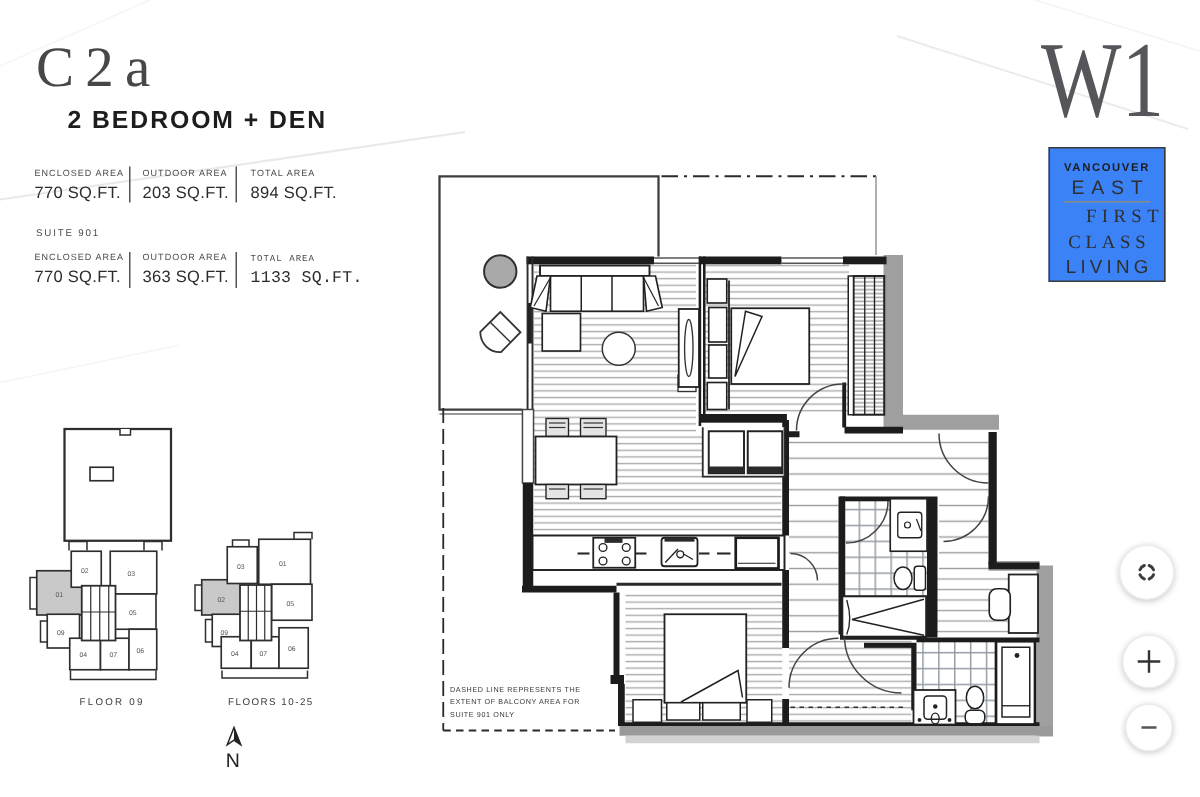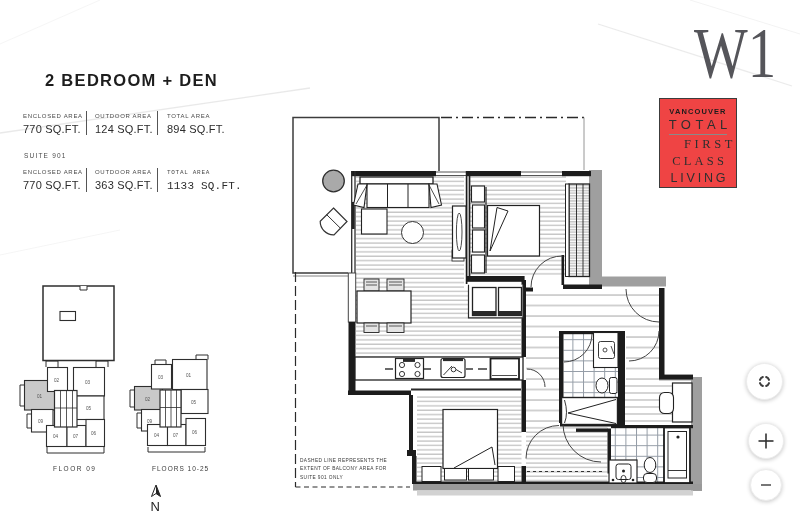--- a/index.html
+++ b/index.html
@@ -12,31 +12,32 @@
 <div id="page">
 
 <svg class="abs" style="left:0;top:0;" width="800" height="531" viewBox="0 0 800 531">
   <line x1="0" y1="133" x2="310" y2="88" stroke="#999" stroke-opacity="0.22" stroke-width="1.4"></line>
   <line x1="0" y1="44" x2="100" y2="0" stroke="#999" stroke-opacity="0.10" stroke-width="1"></line>
   <line x1="598" y1="24" x2="792" y2="86" stroke="#999" stroke-opacity="0.20" stroke-width="1.3"></line>
   <line x1="690" y1="0" x2="800" y2="34" stroke="#999" stroke-opacity="0.12" stroke-width="1"></line>
   <line x1="0" y1="255" x2="120" y2="230" stroke="#999" stroke-opacity="0.10" stroke-width="1"></line>
 </svg>
 
+<div class="abs" style="left:24px;top:23px;font-family:'Liberation Serif',serif;font-size:38px;letter-spacing:7.5px;color:#474747;">C2a</div>
 
 <div class="abs" style="left:25px;top:71px;font-size:16.5px;font-weight:bold;letter-spacing:1.3px;color:#1d1d1d;margin-left:20px;">2 BEDROOM + DEN</div>
 
 <div class="abs" style="left:23px;top:113px;">
   <div style="font-size:6px;letter-spacing:0.7px;color:#4a4a4a;">ENCLOSED AREA</div>
   <div style="font-size:11px;color:#2c2c2c;margin-top:3.5px;letter-spacing:0.2px;">770 SQ.FT.</div>
 </div>
 <div class="abs" style="left:86px;top:111px;width:1px;height:24px;background:#555;"></div>
 <div class="abs" style="left:95px;top:113px;">
   <div style="font-size:6px;letter-spacing:0.7px;color:#4a4a4a;">OUTDOOR AREA</div>
-  <div style="font-size:11px;color:#2c2c2c;margin-top:3.5px;letter-spacing:0.2px;">124 SQ.FT.</div>
+  <div style="font-size:11px;color:#2c2c2c;margin-top:3.5px;letter-spacing:0.2px;">203 SQ.FT.</div>
 </div>
 <div class="abs" style="left:157px;top:111px;width:1px;height:24px;background:#555;"></div>
 <div class="abs" style="left:167px;top:113px;">
   <div style="font-size:6px;letter-spacing:0.7px;color:#4a4a4a;">TOTAL AREA</div>
   <div style="font-size:11px;color:#2c2c2c;margin-top:3.5px;letter-spacing:0.2px;">894 SQ.FT.</div>
 </div>
 
 <div class="abs" style="left:24px;top:152px;font-size:6.5px;letter-spacing:1.2px;color:#4a4a4a;">SUITE 901</div>
 
 <div class="abs" style="left:23px;top:169px;">
@@ -49,23 +50,23 @@
   <div style="font-size:11px;color:#2c2c2c;margin-top:3.5px;letter-spacing:0.2px;">363 SQ.FT.</div>
 </div>
 <div class="abs" style="left:157px;top:168px;width:1px;height:24px;background:#555;"></div>
 <div class="abs" style="left:167px;top:169px;font-family:Liberation Mono, monospace;">
   <div style="font-size:6px;letter-spacing:0.7px;color:#4a4a4a;">TOTAL AREA</div>
   <div style="font-size:11px;color:#2c2c2c;margin-top:3.5px;letter-spacing:0.2px;">1133 SQ.FT.</div>
 </div>
 
 <div class="abs" style="left:694px;top:12px;font-family:'Liberation Serif',serif;font-size:72px;color:#55555a;transform:scaleX(0.79);transform-origin:left top;letter-spacing:0px;">W1</div>
 
-<div class="abs" style="left:659px;top:98px;width:76px;height:88px;border:1.2px solid #3c3c3c;background:#ef4444;">
+<div class="abs" style="left:699px;top:98px;width:76px;height:88px;border:1.2px solid #3c3c3c;background:#3b82f6;">
   <div style="text-align:center;margin-top:8px;font-size:7.5px;font-weight:bold;letter-spacing:1.1px;color:#1c1c1c;">VANCOUVER</div>
-  <div style="text-align:center;margin-top:1px;font-size:13px;letter-spacing:4.5px;color:#2f2f2f;text-indent:4.5px;">TOTAL</div>
+  <div style="text-align:center;margin-top:1px;font-size:13px;letter-spacing:4.5px;color:#2f2f2f;text-indent:4.5px;">EAST</div>
   <div style="margin:2px auto 0;width:58px;height:1px;background:#8a8a8a;"></div>
   <div style="text-align:right;margin-top:2px;font-family:'Liberation Serif',serif;font-size:12.5px;letter-spacing:3.6px;color:#2f2f2f;text-indent:3.6px;">FIRST</div>
   <div style="text-align:center;margin-top:2px;font-family:'Liberation Serif',serif;font-size:12.5px;letter-spacing:3.2px;color:#2f2f2f;text-indent:3.2px;">CLASS</div>
   <div style="text-align:center;margin-top:2px;font-family:Liberation Sans, sans-serif;font-size:12.5px;letter-spacing:2.8px;color:#2f2f2f;text-indent:2.8px;">LIVING</div>
 </div>
 
 <svg id="plan" class="abs" style="left:270px;top:95px;" width="440" height="420" viewBox="270 95 440 420" fill="none">
 <defs>
   <pattern id="hz" width="4" height="4.4" patternUnits="userSpaceOnUse">
     <line x1="0" y1="1" x2="4" y2="1" stroke="#ababab" stroke-width="0.95"></line>

